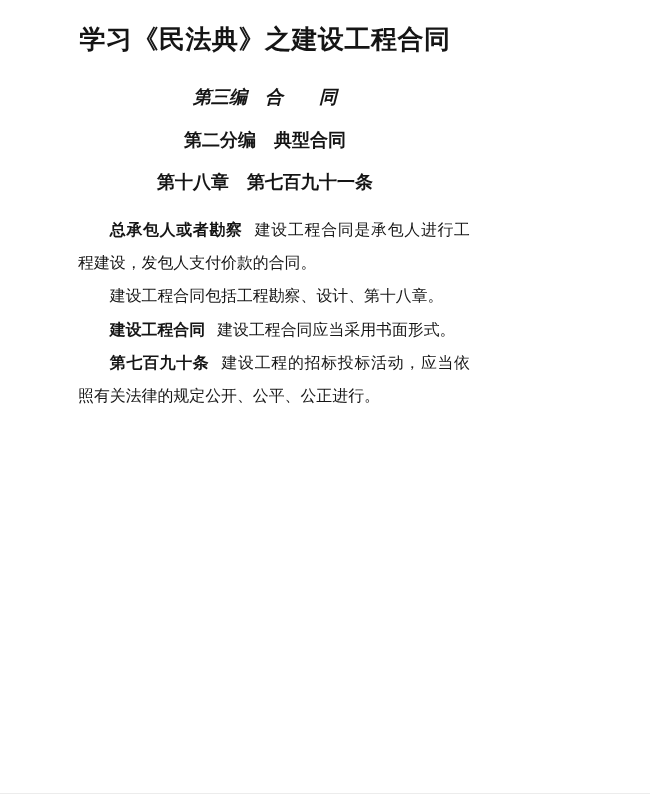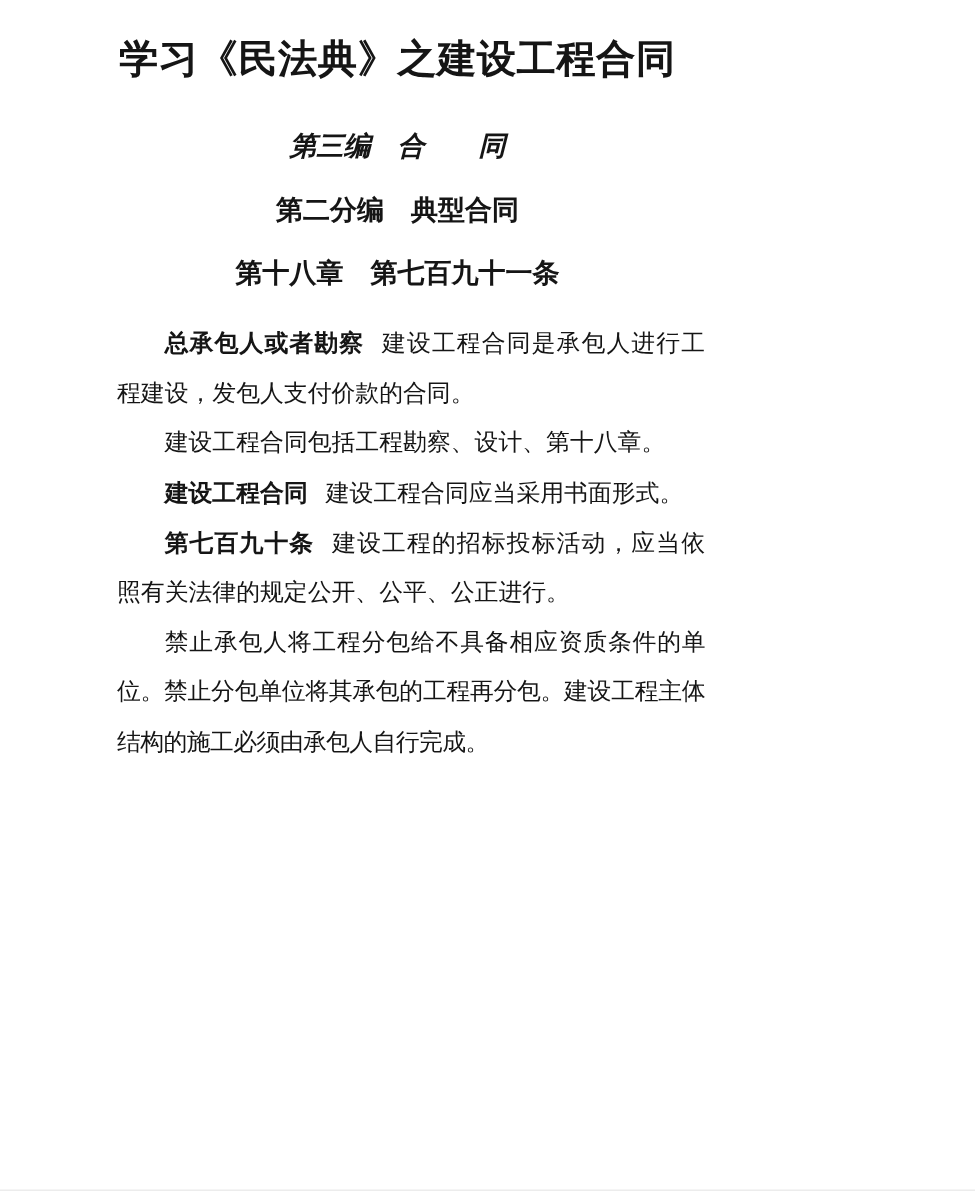--- a/index.html
+++ b/index.html
@@ -90,19 +90,18 @@
     <p><strong class="art-num">总承包人或者勘察</strong><span>建设工程合同是承包人进行工程建设，发包人支付价款的合同。</span></p>
 
     <p><span>建设工程合同包括工程勘察、设计、第十八章。</span></p>
 
     <p><strong class="art-num">建设工程合同</strong><span>建设工程合同应当采用书面形式。</span></p>
 
     <p><strong class="art-num">第七百九十条</strong><span>建设工程的招标投标活动，应当依照有关法律的规定公开、公平、公正进行。</span></p>
 
 
 
-    <p class="tight"><span>禁止承包人将工程分包给不具备相应资质条件的单位。禁止分包单位将其承包的工程再分包。建设工程主体结构的施工必须由承包人自行完成。</span></p>
 
   </div>
 
   <div class="page-bottom-edge"></div>
 
 </div>
 
 </body></html>

